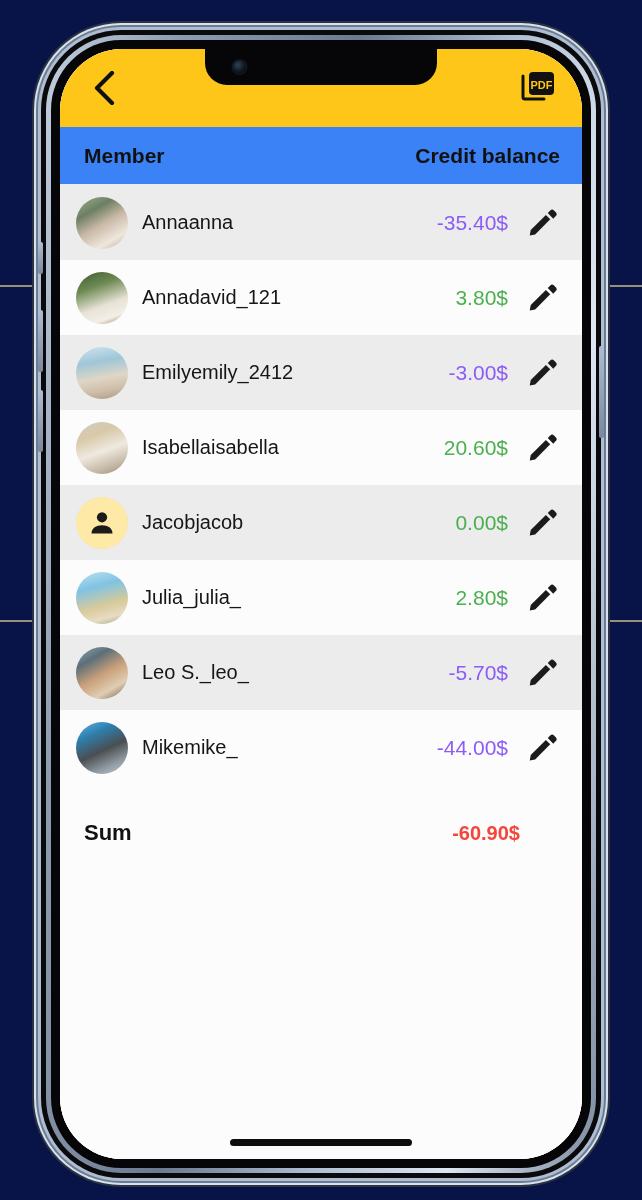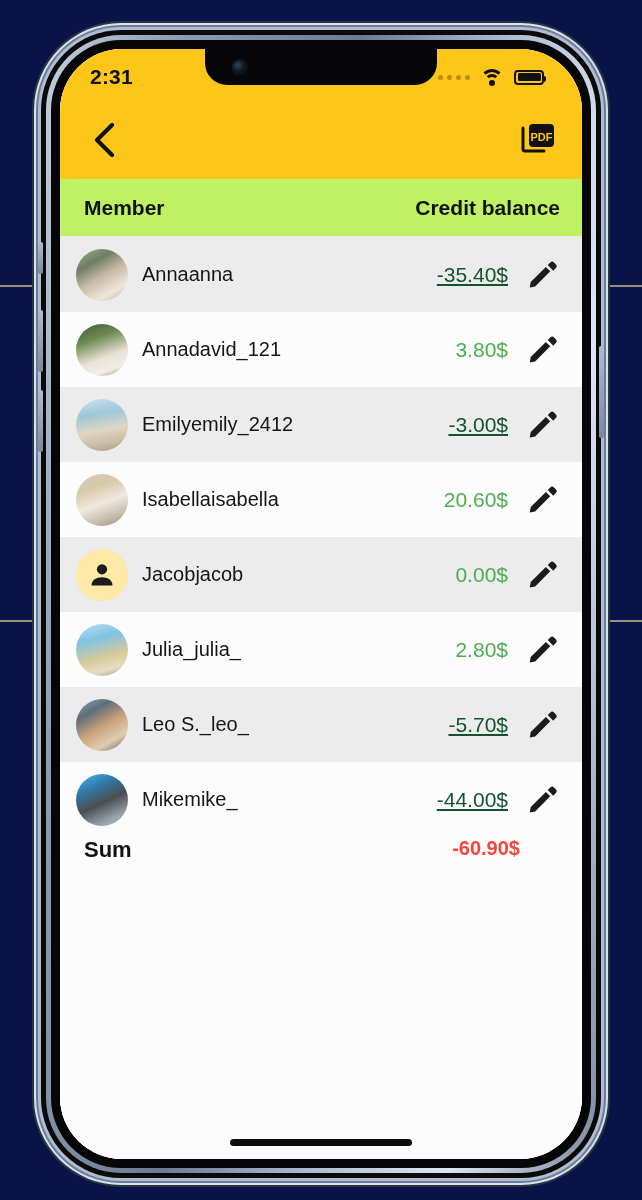--- a/index.html
+++ b/index.html
@@ -209,21 +209,21 @@
     display:flex; align-items:center; justify-content:center;
     cursor:pointer;
     position: relative;
     z-index: 2;
   }
 
   
   .thead {
     flex: 0 0 auto;
     height: 58px;
-    background: #bef264;
+    background: #3b82f6;
     display: flex;
     align-items: center;
     padding: 0 20px 0 24px;
     border-bottom: 1px solid #ededed;
     gap: 24px;
   }
   .th-member { font-size: 21px; font-weight: bold; color: #111; }
   .th-balance {
     margin-left: auto;
     font-size: 21px;
@@ -268,36 +268,37 @@
   }
   .who .nm { font-size: 20px; color: #161616; }
   .who .un { font-size: 20px; color: #161616; }
 
   .amt {
     margin-left: auto;
     font-size: 21px;
     text-align: right;
     white-space: nowrap;
   }
-  .amt.neg { color: #14532d; text-decoration: underline; }
+  .amt.neg { color: #8b5cf6; }
   .amt.pos { color: #4caf50; }
 
   .pencil {
     width: 44px; height: 44px;
     margin-left: 12px;
     flex: 0 0 auto;
     display:flex; align-items:center; justify-content:center;
     cursor:pointer;
   }
 
   
   .sumrow {
     flex: 0 0 auto;
     height: 96px;
     display: flex;
+    align-items: center;
     padding: 0 62px 0 24px;
     background: #fcfcfc;
   }
   .sum-label { font-size: 22px; font-weight: bold; color: #111; }
   .sum-value {
     margin-left: auto;
     font-size: 20px;
     font-weight: bold;
   }
   .sum-value.neg { color: #f4463a; }
@@ -333,39 +334,20 @@
   <span class="btn-side power"></span>
 
   <div class="screen">
 
     <div class="notch">
       <span class="cam"></span>
     </div>
 
     <div class="app">
 
-      <div class="statusbar">
-        <div class="status-time">2:31</div>
-        <div class="status-right">
-          <span class="sig-dots">
-            <i></i>
-              <i></i>
-              <i></i>
-              <i></i>
-          </span>
-          <span class="wifi">
-              <i></i>
-              <i></i>
-              <i></i>
-            </span>
-          <span class="battery">
-              <span></span>
-            </span>
-        </div>
-      </div>
 
       <div class="navbar">
         <div class="nav-back">
           <svg width="22" height="34" viewBox="0 0 22 34">
             <path d="M19 2 L4 17 L19 32" fill="none" stroke="#111" stroke-width="4.2" stroke-linecap="round" stroke-linejoin="round"></path>
           </svg>
         </div>
         <div class="nav-pdf">
           <svg width="36" height="36" viewBox="0 0 36 36">
             <path d="M3 6 v21 a2 2 0 0 0 2 2 h19" fill="none" stroke="#111" stroke-width="3" stroke-linecap="round" stroke-linejoin="round"></path>

